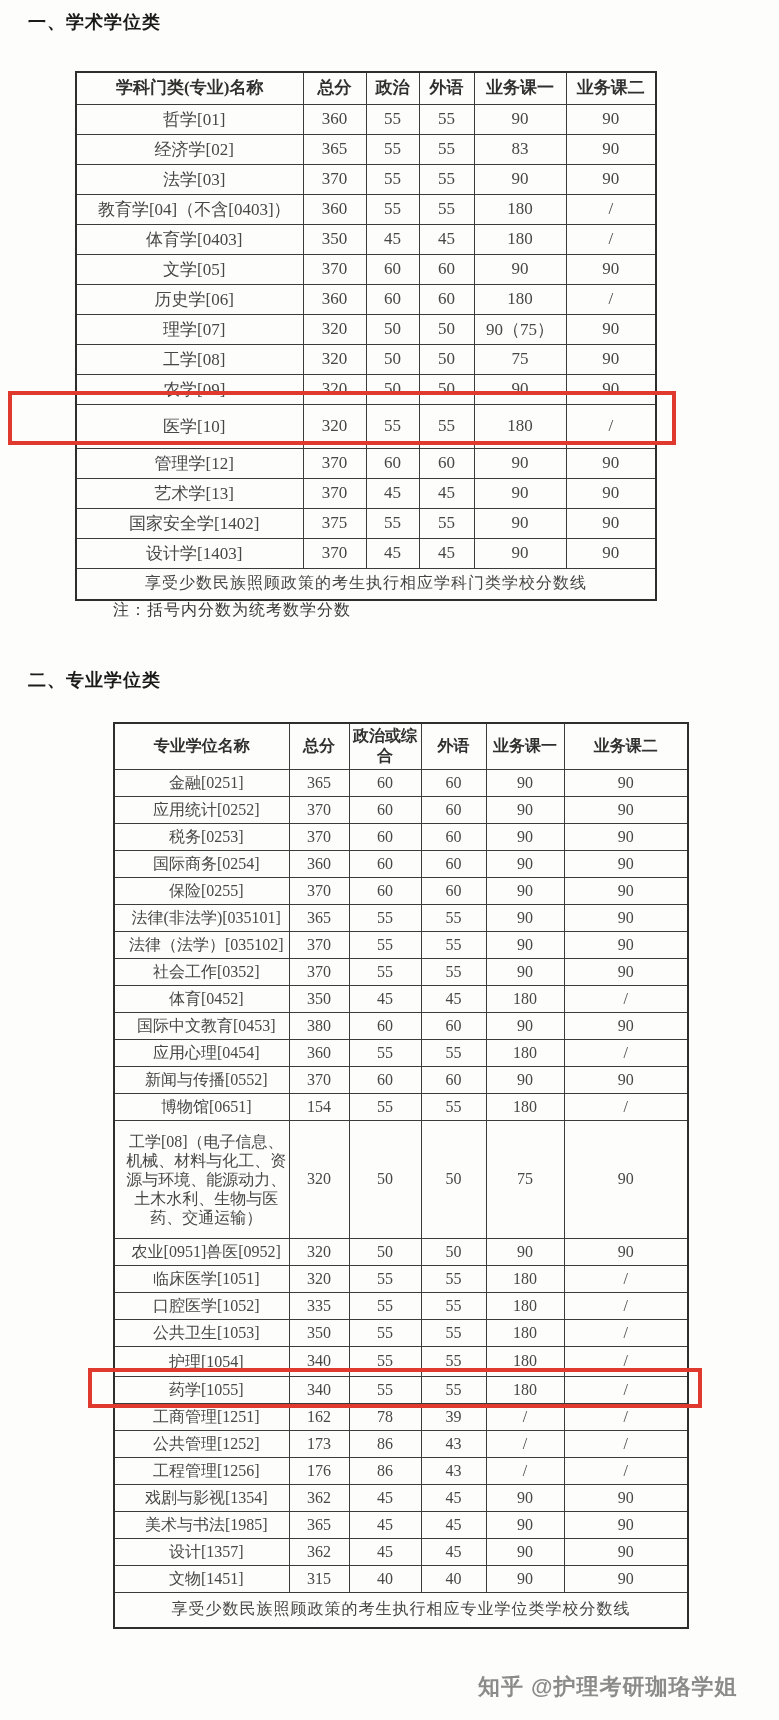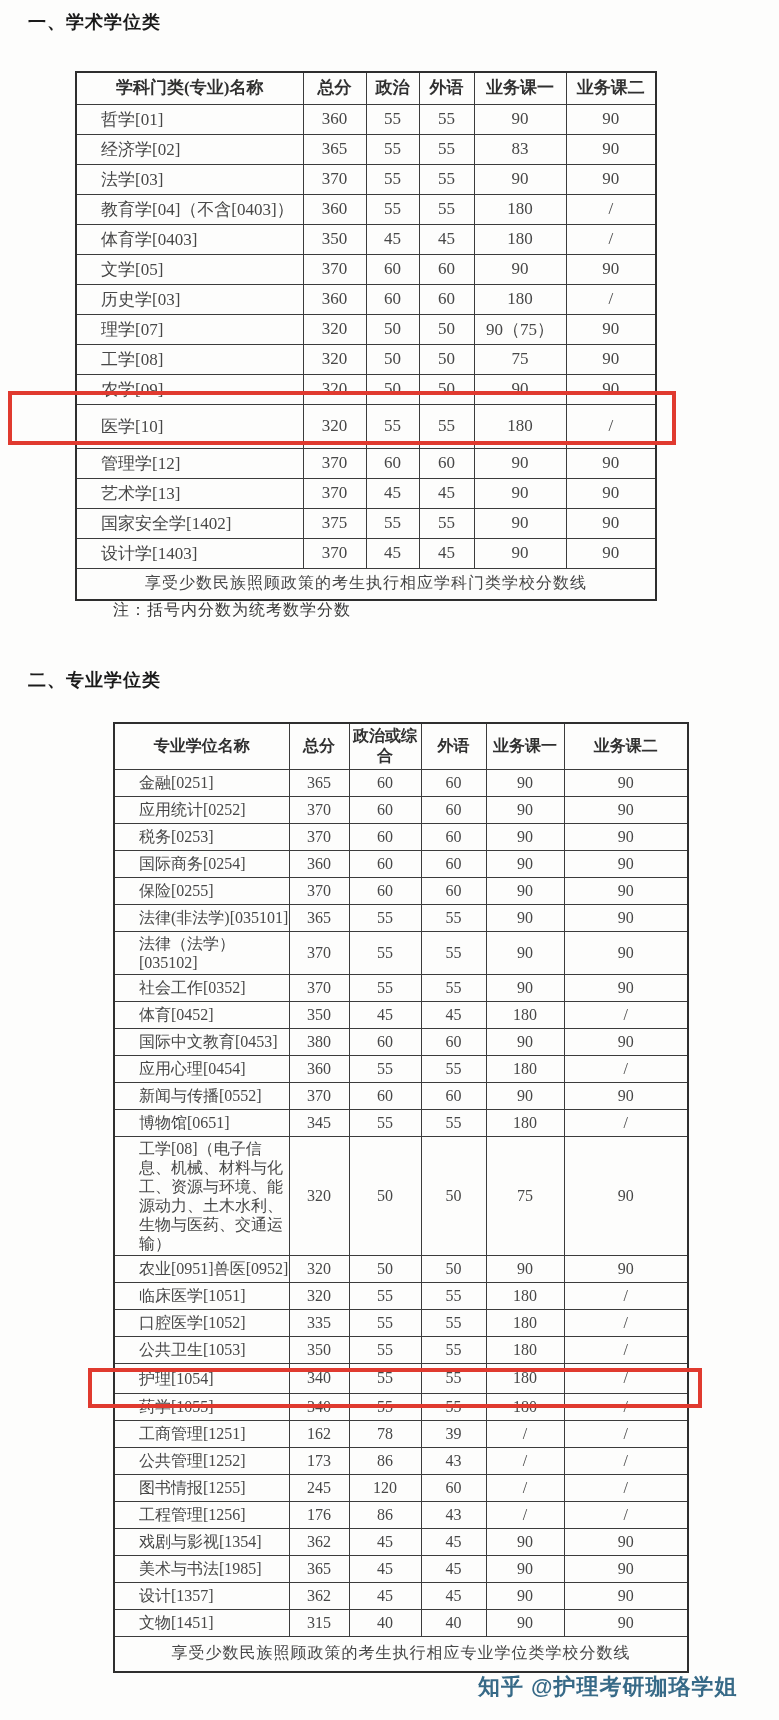--- a/index.html
+++ b/index.html
@@ -18,21 +18,21 @@
 
   table.t {
     position:absolute; border-collapse:collapse; table-layout:fixed;
     border:2px solid #2e2e2e;
   }
   .t th, .t td {
     border:1px solid #3c3c3c; text-align:center; vertical-align:middle;
     color:#474747; overflow:hidden;
   }
   .t th { font-weight:bold; color:#303030; padding:2px 3px; line-height:20px; }
-  .t .name-cell { text-align:left; padding-left:24px; }
+  .t .name-cell { text-align:center; padding-left:9px; }
 
   .t1 { left:75px; top:71px; width:580px; font-size:17px; }
   .t1 thead tr { height:32px; }
   .t1 tbody tr { height:30px; }
   .t1 tbody tr.hl { height:44px; }
   .t1 tfoot tr { height:32px; }
 
   .t2 { left:113px; top:722px; width:574px; font-size:16px; }
   .t2 thead tr { height:46px; }
   .t2 tbody tr { height:27px; }
@@ -47,21 +47,21 @@
     position:absolute; left:113px; top:600px;
     font-size:16px; color:#3a3a3a; letter-spacing:1px;
   }
   .redbox {
     position:absolute; border:4px solid #e03a2f; background:transparent;
     pointer-events:none; z-index:5;
   }
   .watermark {
     position:absolute; left:478px; top:1672px; z-index:6;
     font-family:"Liberation Sans", sans-serif; font-weight:bold;
-    font-size:22px; color:#0c4a6e; opacity:.82; letter-spacing:1px;
+    font-size:22px; color:#737373; opacity:.82; letter-spacing:1px;
     white-space:nowrap;
   }
 </style>
 </head>
 <body>
 
 <div class="page">
 
   <div class="heading h1-pos">一、学术学位类</div>
 
@@ -127,21 +127,21 @@
         </tr>
         <tr>
           <td class="name-cell">文学[05]</td>
           <td>370</td>
           <td>60</td>
           <td>60</td>
           <td>90</td>
           <td>90</td>
         </tr>
         <tr>
-          <td class="name-cell">历史学[03]</td>
+          <td class="name-cell">历史学[06]</td>
           <td>360</td>
           <td>60</td>
           <td>60</td>
           <td>180</td>
           <td>/</td>
         </tr>
         <tr>
           <td class="name-cell">理学[07]</td>
           <td>320</td>
           <td>50</td>
@@ -328,21 +328,21 @@
         <tr>
           <td class="name-cell">新闻与传播[0552]</td>
           <td>370</td>
           <td>60</td>
           <td>60</td>
           <td>90</td>
           <td>90</td>
         </tr>
         <tr>
           <td class="name-cell">博物馆[0651]</td>
-          <td>345</td>
+          <td>154</td>
           <td>55</td>
           <td>55</td>
           <td>180</td>
           <td>/</td>
         </tr>
         <tr class="tall">
           <td class="name-cell">工学[08]（电子信息、机械、材料与化工、资源与环境、能源动力、土木水利、生物与医药、交通运输）</td>
           <td>320</td>
           <td>50</td>
           <td>50</td>
@@ -403,28 +403,20 @@
           <td>78</td>
           <td>39</td>
           <td>/</td>
           <td>/</td>
         </tr>
         <tr>
           <td class="name-cell">公共管理[1252]</td>
           <td>173</td>
           <td>86</td>
           <td>43</td>
-          <td>/</td>
-          <td>/</td>
-        </tr>
-        <tr>
-          <td class="name-cell">图书情报[1255]</td>
-          <td>245</td>
-          <td>120</td>
-          <td>60</td>
           <td>/</td>
           <td>/</td>
         </tr>
         <tr>
           <td class="name-cell">工程管理[1256]</td>
           <td>176</td>
           <td>86</td>
           <td>43</td>
           <td>/</td>
           <td>/</td>

